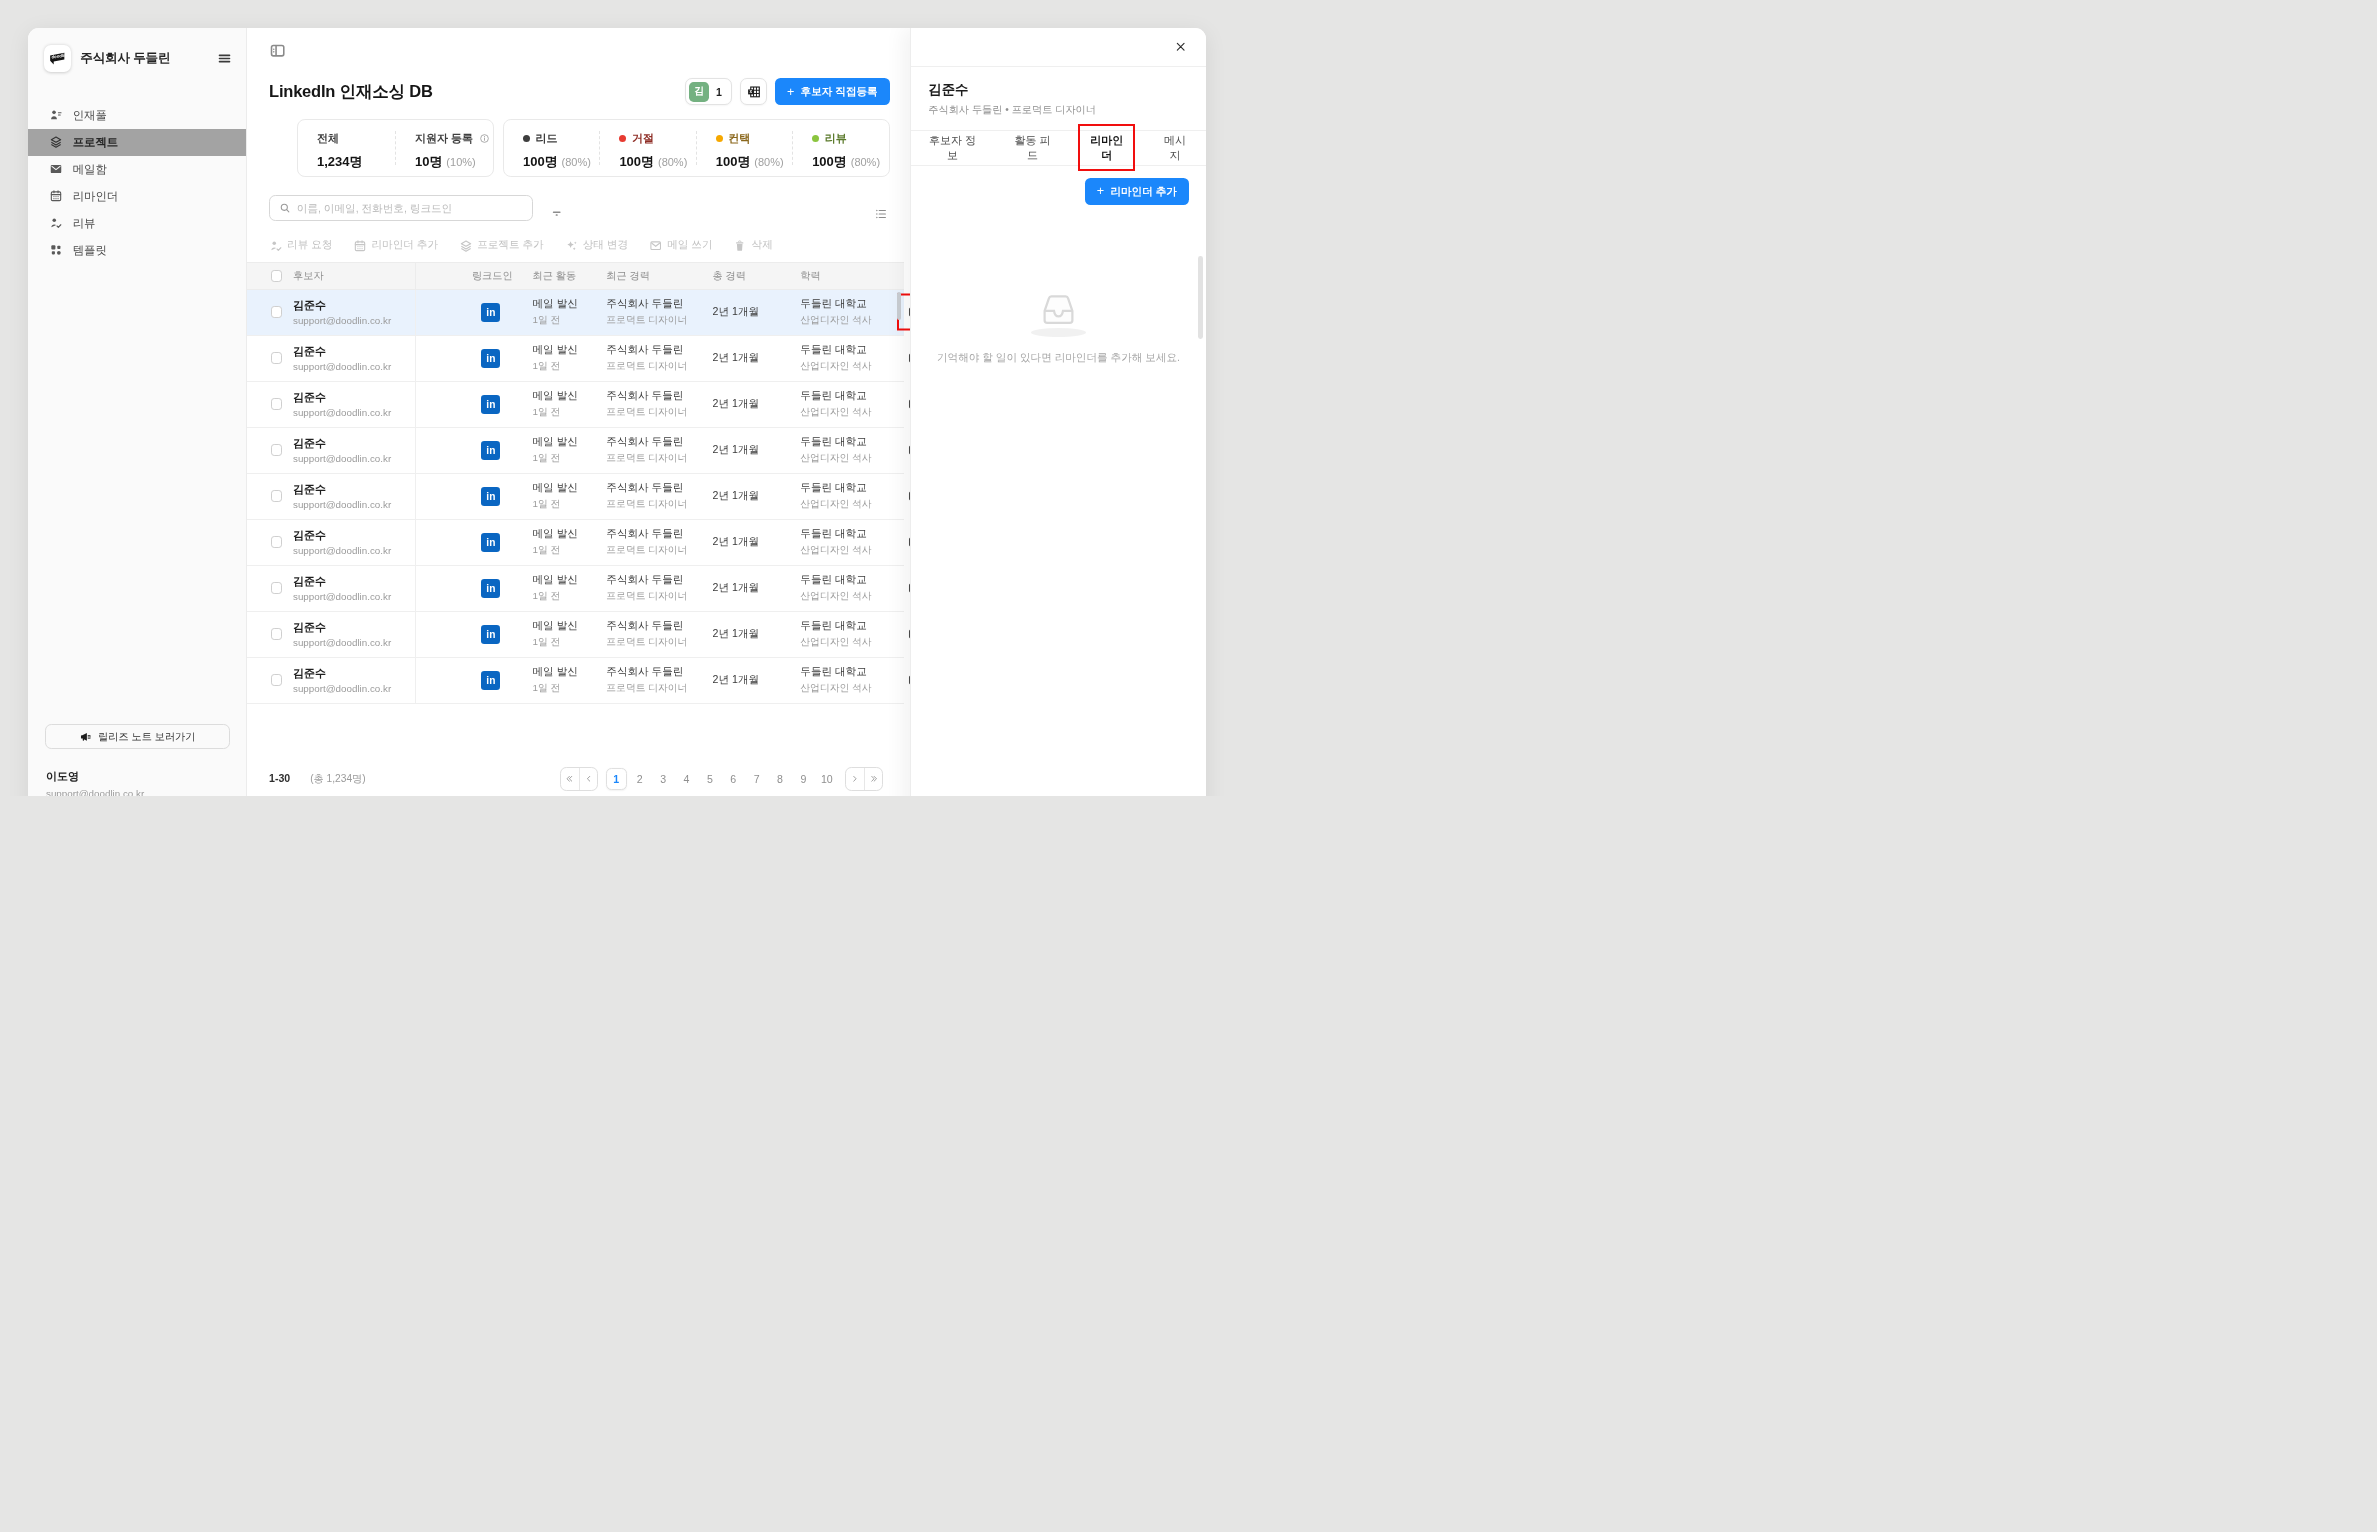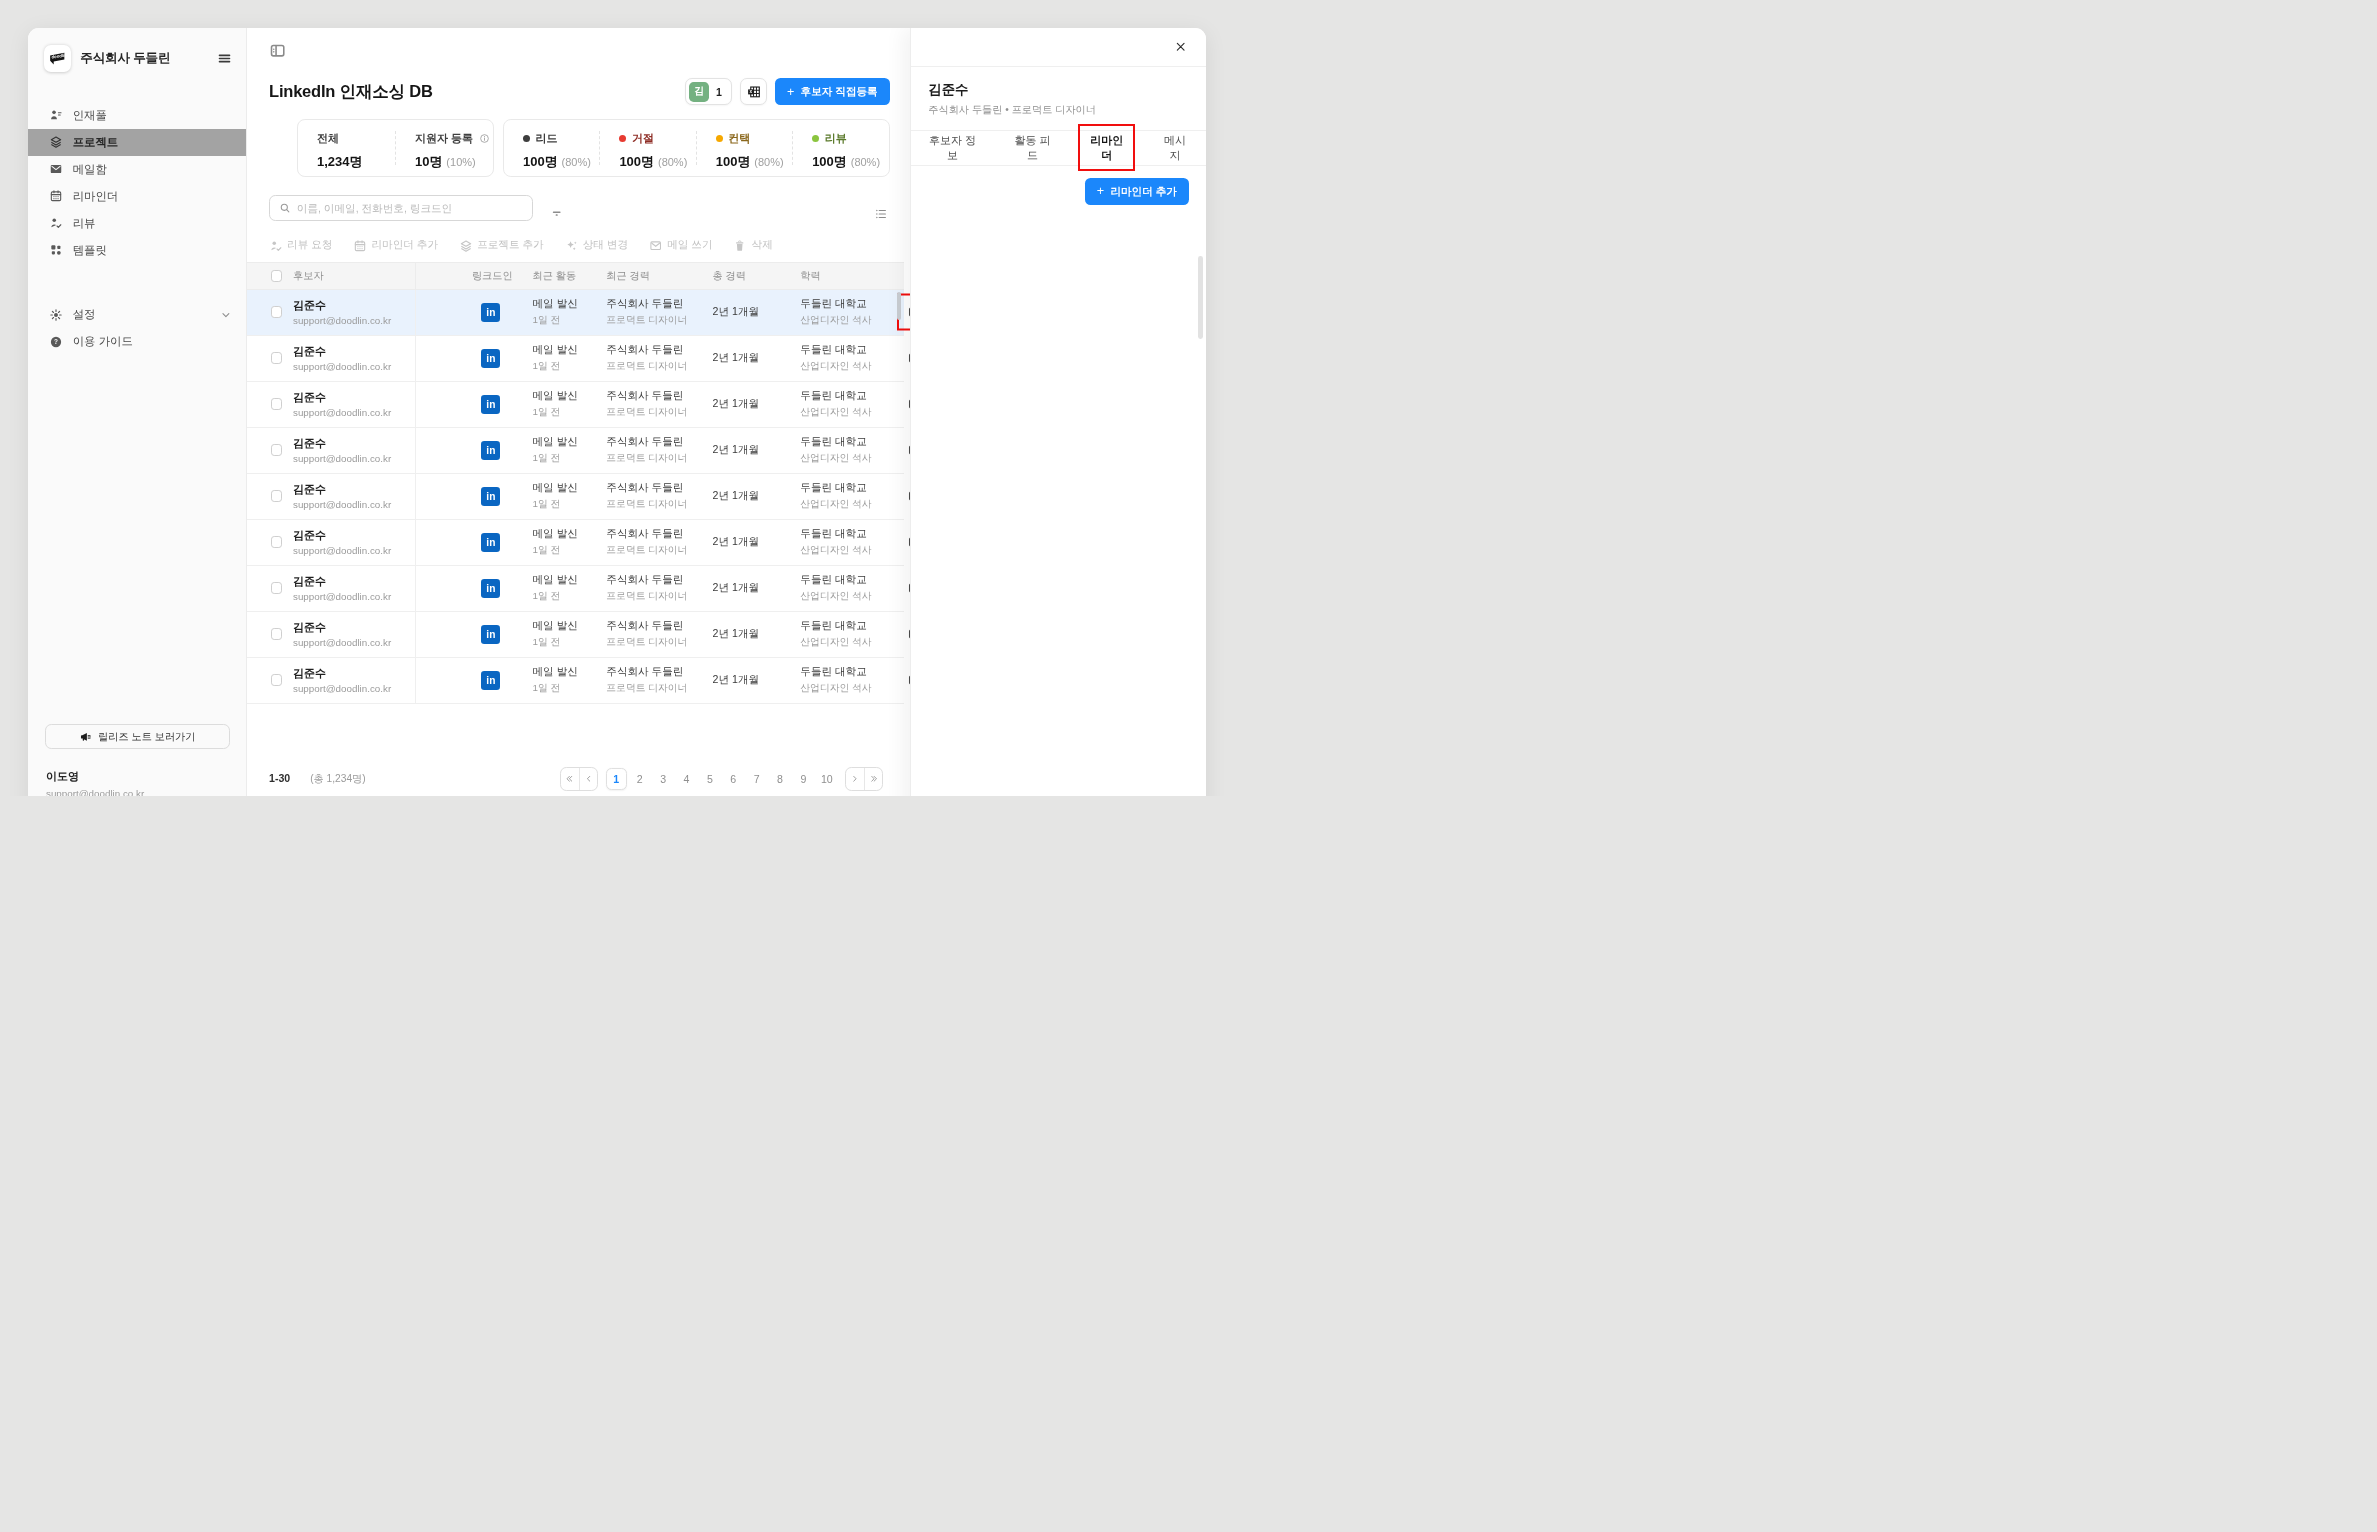--- a/index.html
+++ b/index.html
@@ -205,45 +205,20 @@
         <div class="menu-item">
     <span class="mi-icon">
             <svg viewBox="0 0 24 24" width="14" height="14" fill="currentColor">
               <rect x="4" y="4" width="7" height="7" rx="1.6"></rect>
               <rect x="14.2" y="4.8" width="5.4" height="5.4" rx="1.4"></rect>
               <rect x="4.8" y="14.2" width="5.4" height="5.4" rx="1.4"></rect>
               <circle cx="16.9" cy="16.9" r="3.2"></circle>
             </svg>
           </span>
     <span class="mi-label">템플릿</span>
-  </div>
-      </nav>
-    <nav class="menu secondary" id="menu-secondary">
-        <div class="menu-item">
-    <span class="mi-icon">
-            <svg viewBox="0 0 24 24" width="14" height="14" fill="none" stroke="currentColor" stroke-width="2">
-              <circle cx="12" cy="12" r="3.4" fill="currentColor" stroke="none"></circle>
-              <path d="M12 3.2v2.6M12 18.2v2.6M3.2 12h2.6M18.2 12h2.6M5.8 5.8l1.9 1.9M16.3 16.3l1.9 1.9M18.2 5.8l-1.9 1.9M7.7 16.3l-1.9 1.9" stroke-linecap="round"></path>
-            </svg>
-          </span>
-    <span class="mi-label">설정</span>
-  <span class="chev">
-            <svg viewBox="0 0 24 24" width="11.8" height="11.8" fill="none" stroke="currentColor" stroke-width="2.1" stroke-linecap="round" stroke-linejoin="round">
-              <path d="M6 9.5l6 6 6-6"></path>
-            </svg>
-          </span>
-        </div>
-        <div class="menu-item">
-    <span class="mi-icon">
-            <svg viewBox="0 0 24 24" width="14" height="14" style="font-size:14.5px">
-              <circle cx="12" cy="12" r="8.8" fill="currentColor"></circle>
-              <text x="12" y="16" font-size="11" font-weight="700" fill="#fafafa" text-anchor="middle">?</text>
-            </svg>
-          </span>
-    <span class="mi-label">이용 가이드</span>
   </div>
       </nav>
 
     <div class="side-spacer"></div>
 
     <button class="release-btn">
       <span class="mi-icon">
         <svg viewBox="0 0 24 24" width="11.8" height="11.8" fill="currentColor">
             <path d="M14 4 4.8 8.6H3.4A1.4 1.4 0 0 0 2 10v4a1.4 1.4 0 0 0 1.4 1.4h1.4L14 20V4z"></path>
             <rect x="5.6" y="15.2" width="2.6" height="4.6" rx="1"></rect>
@@ -867,17 +842,27 @@
         <button class="dr-tab"><span class="tab-label">후보자 정보</span></button>
         <button class="dr-tab"><span class="tab-label">활동 피드</span></button>
         <button class="dr-tab active"><span class="tab-label">리마인더</span><span class="ann-tab"></span></button>
         <button class="dr-tab"><span class="tab-label">메시지</span></button>
       </div>
     <div class="dr-body">
       <button class="primary-btn dr-add-btn">
         <span class="plus">+</span>
         <span>리마인더 추가</span>
       </button>
+      <div class="dr-empty">
+        <span class="tray-ic">
+          <svg viewBox="0 0 24 24" width="49" height="49" fill="none" stroke="currentColor" stroke-width="1.1">
+              <path d="M5.2 13.2 7.3 7a1.3 1.3 0 0 1 1.2-.9h7a1.3 1.3 0 0 1 1.2.9l2.1 6.2v4.6a1.3 1.3 0 0 1-1.3 1.3H6.5a1.3 1.3 0 0 1-1.3-1.3z" fill="#fdfdfd"></path>
+              <path d="M5.2 13.2h4.6c.3 1.7 1.1 2.7 2.2 2.7s1.9-1 2.2-2.7h4.6"></path>
+            </svg>
+        </span>
+        <div class="tray-shadow"></div>
+        <div class="dr-empty-text">기억해야 할 일이 있다면 리마인더를 추가해 보세요.</div>
+      </div>
       <div class="dr-scroll"></div>
     </div>
   </aside>
 </div>
 
 
 </body></html>

